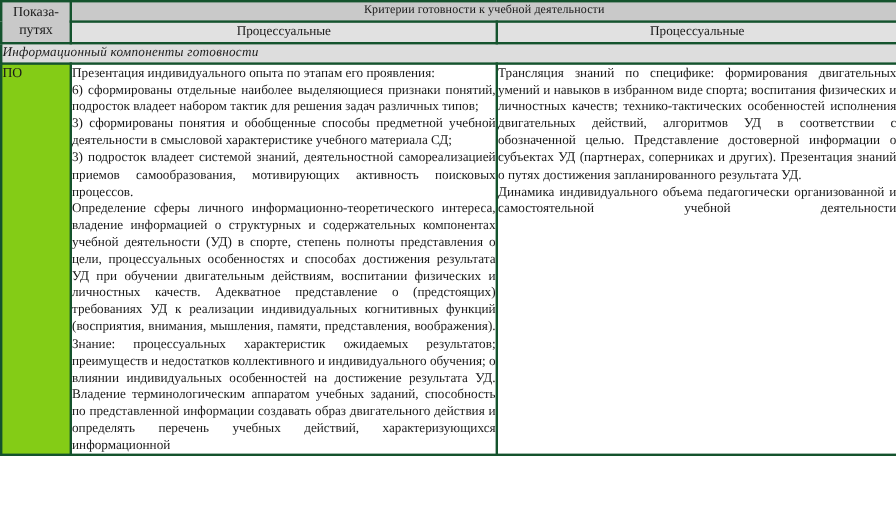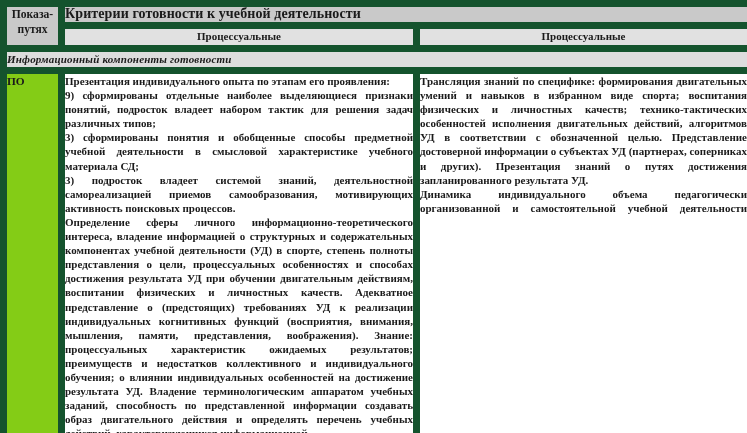--- a/index.html
+++ b/index.html
@@ -26,36 +26,37 @@
   table.readiness-table {
     width: 747px;
     border-collapse: collapse;
     table-layout: fixed;
     font-size: 11.2px;
     background: #ffffff;
   }
 
   table.readiness-table td,
   table.readiness-table th {
-    border: 7px solid #14532d;
+    border: 2px solid #14532d;
     padding: 0;
     vertical-align: top;
-    font-weight: bold;
+    font-weight: normal;
   }
 
   
   col.c-indicator { width: 58px; }
   col.c-process   { width: 355px; }
   col.c-result    { width: 334px; }
 
   
   .hdr-top {
     background: #c9c9c9;
+    text-align: center;
     font-weight: bold;
-    font-size: 14px;
+    font-size: 10px;
     height: 15px;
     line-height: 14px;
     letter-spacing: 0.1px;
   }
   .hdr-sub {
     background: #e1e1e1;
     text-align: center;
     font-weight: bold;
     font-size: 11px;
     height: 16px;
@@ -138,21 +139,21 @@
 
       <tr class="section-row">
         <td colspan="3">Информационный компоненты готовности</td>
       </tr>
 
       <tr>
         <td class="row-label">ПО</td>
 
         <td class="cell-text">
           <p class="justify-last-left">Презентация индивидуального опыта по этапам его проявления:</p>
-          <p class="justify-last-left">9) сформированы отдельные наиболее выделяющиеся признаки понятий, подросток владеет набором тактик для решения задач различных типов;</p>
+          <p class="justify-last-left">6) сформированы отдельные наиболее выделяющиеся признаки понятий, подросток владеет набором тактик для решения задач различных типов;</p>
           <p class="justify-last-left">3) сформированы понятия и обобщенные способы предметной учебной деятельности в смысловой характеристике учебного материала СД;</p>
           <p class="justify-last-left">3) подросток владеет системой знаний, деятельностной самореализацией приемов самообразования, мотивирующих активность поисковых процессов.</p>
           <p class="justify-last-left">Определение сферы личного информационно-теоретического интереса, владение информацией о структурных и содержательных компонентах учебной деятельности (УД) в спорте, степень полноты представления о цели, процессуальных особенностях и способах достижения результата УД при обучении двигательным действиям, воспитании физических и личностных качеств. Адекватное представление о (предстоящих) требованиях УД к реализации индивидуальных когнитивных функций (восприятия, внимания, мышления, памяти, представления, воображения). Знание: процессуальных характеристик ожидаемых результатов; преимуществ и недостатков коллективного и индивидуального обучения; о влиянии индивидуальных особенностей на достижение результата УД. Владение терминологическим аппаратом учебных заданий, способность по представленной информации создавать образ двигательного действия и определять перечень учебных действий, характеризующихся информационной</p>
         </td>
 
         <td class="cell-text">
           <p class="justify-last-left">Трансляция знаний по специфике: формирования двигательных умений и навыков в избранном виде спорта; воспитания физических и личностных качеств; технико-тактических особенностей исполнения двигательных действий, алгоритмов УД в соответствии с обозначенной целью. Представление достоверной информации о субъектах УД (партнерах, соперниках и других). Презентация знаний о путях достижения запланированного результата УД.</p>
           <p class="justify-all">Динамика индивидуального объема педагогически организованной и самостоятельной учебной деятельности</p>
         </td>
       </tr>

